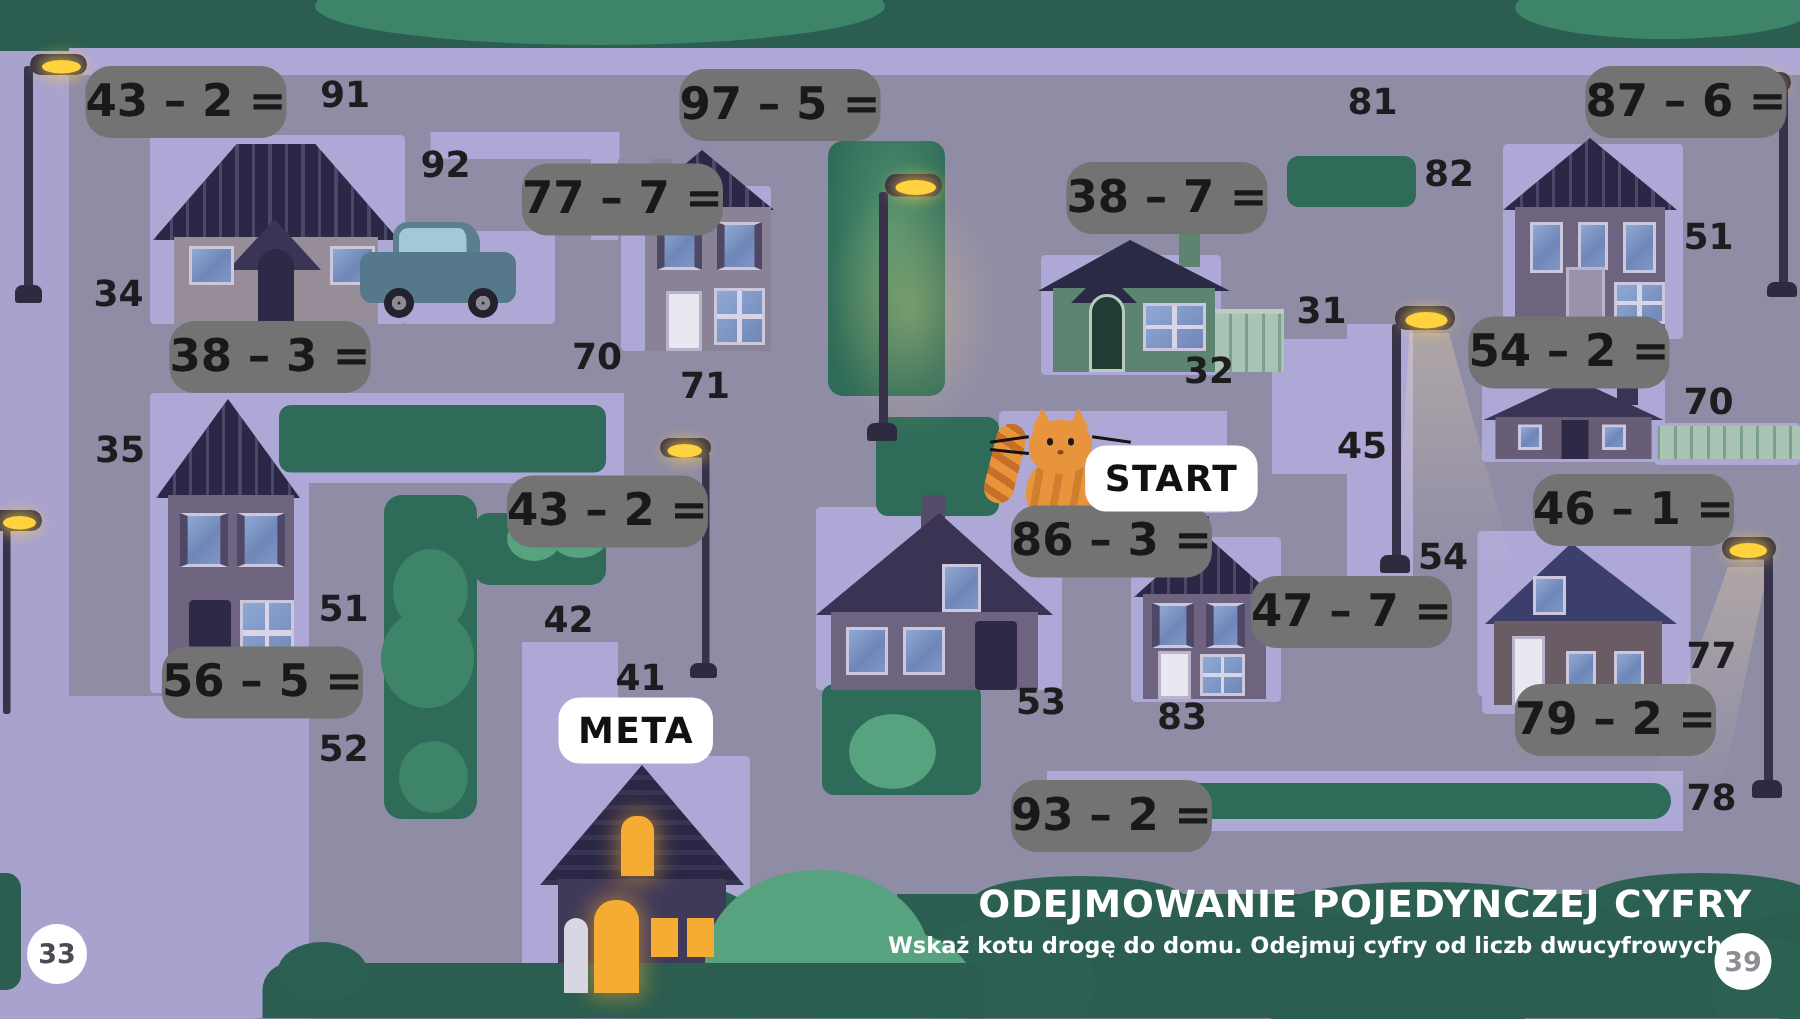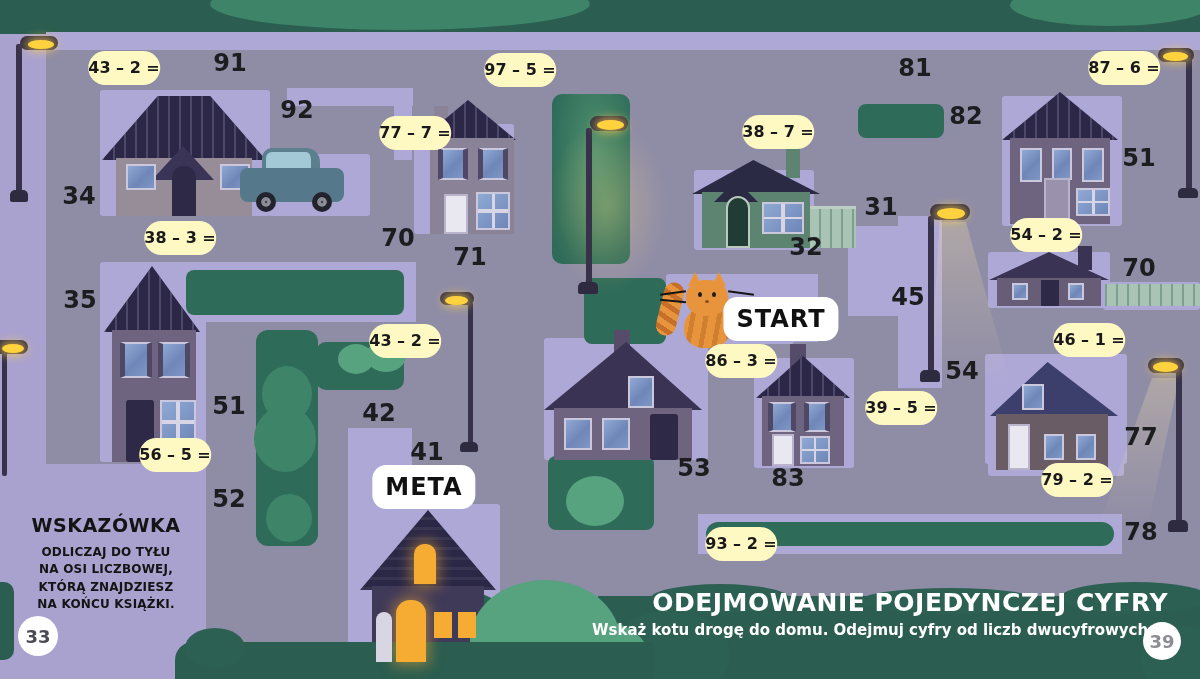--- a/index.html
+++ b/index.html
@@ -40,22 +40,22 @@
   .lhead{background:#2e2a40;border-radius:8px;z-index:4;}
   .bulb{background:#ffd23e;border-radius:50%;z-index:5;box-shadow:0 0 10px 3px rgba(255,210,80,.65);}
   .lbase{background:#2e2a40;border-radius:5px 5px 2px 2px;z-index:4;}
   .glow{z-index:3;background:radial-gradient(ellipse at center,rgba(255,224,130,.30),rgba(255,224,130,0) 70%);}
   .cone{z-index:3;background:linear-gradient(to bottom,rgba(255,233,168,.28),rgba(255,233,168,0));}
 
   
   .cat-part{z-index:5;}
 
   
-  .badge{transform:translate(-50%,-50%);background:#fef9c3;color:#19191c;
-    font-weight:bold;font-size:16px;line-height:1;padding:9px 0;border-radius:17px;
+  .badge{transform:translate(-50%,-50%);background:#737373;color:#19191c;
+    font-weight:bold;font-size:30px;line-height:1;padding:9px 0;border-radius:17px;
     white-space:nowrap;z-index:7;}
   .marker{transform:translate(-50%,-50%);background:#fff;color:#111;
     font-weight:800;font-size:24px;letter-spacing:1px;padding:8px 13px;border-radius:14px;
     white-space:nowrap;z-index:7;}
   .num{transform:translate(-50%,-50%);color:#1d1d20;font-weight:bold;font-size:24px;
     white-space:nowrap;z-index:7;}
   #hint-block{left:30px;top:514px;width:152px;text-align:center;color:#141414;z-index:7;}
   #hint-block .hint-title{position:static;display:block;font-size:19px;font-weight:800;letter-spacing:.5px;margin-bottom:8px;}
   #hint-lines div{position:static;font-size:12px;font-weight:700;line-height:1.45;letter-spacing:.2px;}
   #lesson-block{left:592px;top:588px;width:576px;text-align:right;color:#fff;z-index:7;}
@@ -297,21 +297,21 @@
       <div class="badge" style="left: 124px; top: 68px;">43 – 2 =</div>
       <div class="badge" style="left: 520px; top: 70px;">97 – 5 =</div>
       <div class="badge" style="left: 1124px; top: 68px;">87 – 6 =</div>
       <div class="badge" style="left: 415px; top: 133px;">77 – 7 =</div>
       <div class="badge" style="left: 778px; top: 132px;">38 – 7 =</div>
       <div class="badge" style="left: 180px; top: 238px;">38 – 3 =</div>
       <div class="badge" style="left: 1046px; top: 235px;">54 – 2 =</div>
       <div class="badge" style="left: 405px; top: 341px;">43 – 2 =</div>
       <div class="badge" style="left: 1089px; top: 340px;">46 – 1 =</div>
       <div class="badge" style="left: 741px; top: 361px;">86 – 3 =</div>
-      <div class="badge" style="left: 901px; top: 408px;">39 – 5 =</div>
+      <div class="badge" style="left: 901px; top: 408px;">47 – 7 =</div>
       <div class="badge" style="left: 175px; top: 455px;">56 – 5 =</div>
       <div class="badge" style="left: 1077px; top: 480px;">79 – 2 =</div>
       <div class="badge" style="left: 741px; top: 544px;">93 – 2 =</div>
     </div>
   <div id="markers-layer">
       <div class="marker" style="left: 781px; top: 319px;">START</div>
       <div class="marker" style="left: 424px; top: 487px;">META</div>
     </div>
   <div id="numbers-layer">
       <div class="num" style="left: 230px; top: 63px;">91</div>
@@ -331,29 +331,20 @@
       <div class="num" style="left: 229px; top: 406px;">51</div>
       <div class="num" style="left: 379px; top: 413px;">42</div>
       <div class="num" style="left: 427px; top: 452px;">41</div>
       <div class="num" style="left: 229px; top: 499px;">52</div>
       <div class="num" style="left: 694px; top: 468px;">53</div>
       <div class="num" style="left: 788px; top: 478px;">83</div>
       <div class="num" style="left: 1141px; top: 437px;">77</div>
       <div class="num" style="left: 1141px; top: 532px;">78</div>
     </div>
 
-  <div id="hint-block">
-    <span class="hint-title">WSKAZÓWKA</span>
-    <div id="hint-lines" style="position:static;">
-        <div>ODLICZAJ DO TYŁU</div>
-        <div>NA OSI LICZBOWEJ,</div>
-        <div>KTÓRĄ ZNAJDZIESZ</div>
-        <div>NA KOŃCU KSIĄŻKI.</div>
-      </div>
-  </div>
 
   <div id="lesson-block">
     <span id="lesson-title">ODEJMOWANIE POJEDYNCZEJ CYFRY</span>
     <span class="lesson-line">Wskaż kotu drogę do domu. Odejmuj cyfry od liczb dwucyfrowych,</span>
   </div>
 
   <div class="pagecircle" style="left:18px;top:616px;color:#4a4a52;">
       <span style="position:static;">33</span>
     </div>
   <div class="pagecircle" style="left:1143px;top:622px;width:38px;height:38px;color:#8d8d94;">

